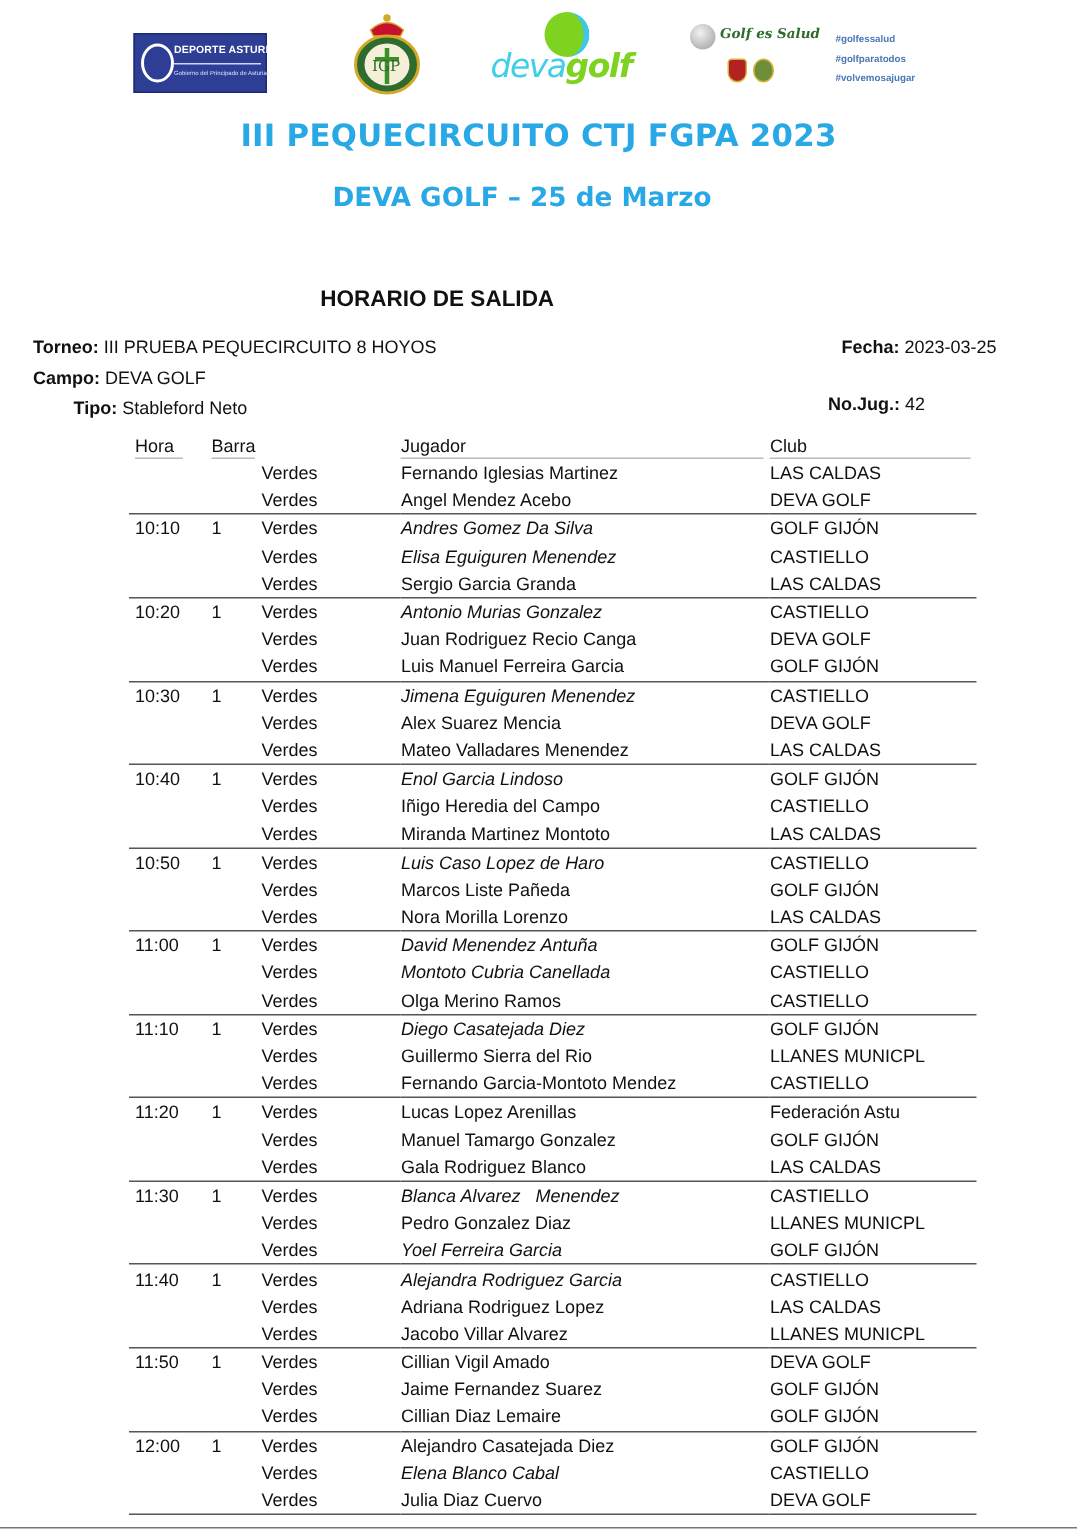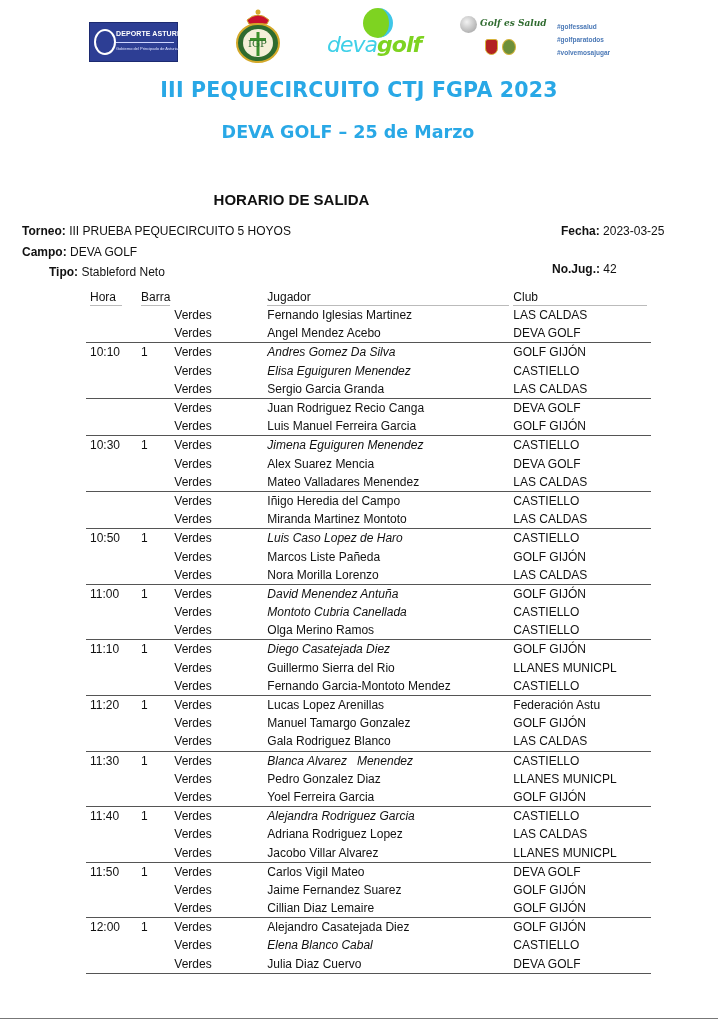--- a/index.html
+++ b/index.html
@@ -80,21 +80,21 @@
     <div>#volvemosajugar</div>
   </div>
 </div>
 
 <div class="title1">III PEQUECIRCUITO CTJ FGPA 2023</div>
 <div class="title2">DEVA GOLF – 25 de Marzo</div>
 <div class="horario">HORARIO DE SALIDA</div>
 
 <div class="meta" style="left:22px; top:224px;">
   <span class="meta-label">Torneo:</span>
-  <span>III PRUEBA PEQUECIRCUITO 5 HOYOS</span>
+  <span>III PRUEBA PEQUECIRCUITO 8 HOYOS</span>
 </div>
 <div class="meta" style="left:22px; top:245px;">
   <span class="meta-label">Campo:</span>
   <span>DEVA GOLF</span>
 </div>
 <div class="meta" style="left:49px; top:265px;">
   <span class="meta-label">Tipo:</span>
   <span>Stableford Neto</span>
 </div>
 <div class="meta" style="left:561px; top:224px;">
@@ -156,20 +156,27 @@
         <td class="c-club">CASTIELLO</td>
       </tr>
       <tr class="group-end">
         <td class="c-hora"></td>
         <td class="c-barra"></td>
         <td class="c-tee">Verdes</td>
         <td class="c-jug" style="white-space: pre;">Sergio Garcia Granda</td>
         <td class="c-club">LAS CALDAS</td>
       </tr>
       <tr>
+        <td class="c-hora">10:20</td>
+        <td class="c-barra">1</td>
+        <td class="c-tee">Verdes</td>
+        <td class="c-jug italic" style="white-space: pre;">Antonio Murias Gonzalez</td>
+        <td class="c-club">CASTIELLO</td>
+      </tr>
+      <tr>
         <td class="c-hora"></td>
         <td class="c-barra"></td>
         <td class="c-tee">Verdes</td>
         <td class="c-jug" style="white-space: pre;">Juan Rodriguez Recio Canga</td>
         <td class="c-club">DEVA GOLF</td>
       </tr>
       <tr class="group-end">
         <td class="c-hora"></td>
         <td class="c-barra"></td>
         <td class="c-tee">Verdes</td>
@@ -191,20 +198,27 @@
         <td class="c-club">DEVA GOLF</td>
       </tr>
       <tr class="group-end">
         <td class="c-hora"></td>
         <td class="c-barra"></td>
         <td class="c-tee">Verdes</td>
         <td class="c-jug" style="white-space: pre;">Mateo Valladares Menendez</td>
         <td class="c-club">LAS CALDAS</td>
       </tr>
       <tr>
+        <td class="c-hora">10:40</td>
+        <td class="c-barra">1</td>
+        <td class="c-tee">Verdes</td>
+        <td class="c-jug italic" style="white-space: pre;">Enol Garcia Lindoso</td>
+        <td class="c-club">GOLF GIJÓN</td>
+      </tr>
+      <tr>
         <td class="c-hora"></td>
         <td class="c-barra"></td>
         <td class="c-tee">Verdes</td>
         <td class="c-jug" style="white-space: pre;">Iñigo Heredia del Campo</td>
         <td class="c-club">CASTIELLO</td>
       </tr>
       <tr class="group-end">
         <td class="c-hora"></td>
         <td class="c-barra"></td>
         <td class="c-tee">Verdes</td>
@@ -306,21 +320,21 @@
         <td class="c-hora"></td>
         <td class="c-barra"></td>
         <td class="c-tee">Verdes</td>
         <td class="c-jug" style="white-space: pre;">Pedro Gonzalez Diaz</td>
         <td class="c-club">LLANES MUNICPL</td>
       </tr>
       <tr class="group-end">
         <td class="c-hora"></td>
         <td class="c-barra"></td>
         <td class="c-tee">Verdes</td>
-        <td class="c-jug" style="white-space: pre;">Yoel Ferreira Garcia</td>
+        <td class="c-jug" style="white-space: pre; font-style: italic;">Yoel Ferreira Garcia</td>
         <td class="c-club">GOLF GIJÓN</td>
       </tr>
       <tr>
         <td class="c-hora">11:40</td>
         <td class="c-barra">1</td>
         <td class="c-tee">Verdes</td>
         <td class="c-jug italic" style="white-space: pre;">Alejandra Rodriguez Garcia</td>
         <td class="c-club">CASTIELLO</td>
       </tr>
       <tr>
@@ -334,21 +348,21 @@
         <td class="c-hora"></td>
         <td class="c-barra"></td>
         <td class="c-tee">Verdes</td>
         <td class="c-jug" style="white-space: pre;">Jacobo Villar Alvarez</td>
         <td class="c-club">LLANES MUNICPL</td>
       </tr>
       <tr>
         <td class="c-hora">11:50</td>
         <td class="c-barra">1</td>
         <td class="c-tee">Verdes</td>
-        <td class="c-jug" style="white-space: pre;">Carlos Vigil Mateo</td>
+        <td class="c-jug" style="white-space: pre;">Cillian Vigil Amado</td>
         <td class="c-club">DEVA GOLF</td>
       </tr>
       <tr>
         <td class="c-hora"></td>
         <td class="c-barra"></td>
         <td class="c-tee">Verdes</td>
         <td class="c-jug" style="white-space: pre;">Jaime Fernandez Suarez</td>
         <td class="c-club">GOLF GIJÓN</td>
       </tr>
       <tr class="group-end">

